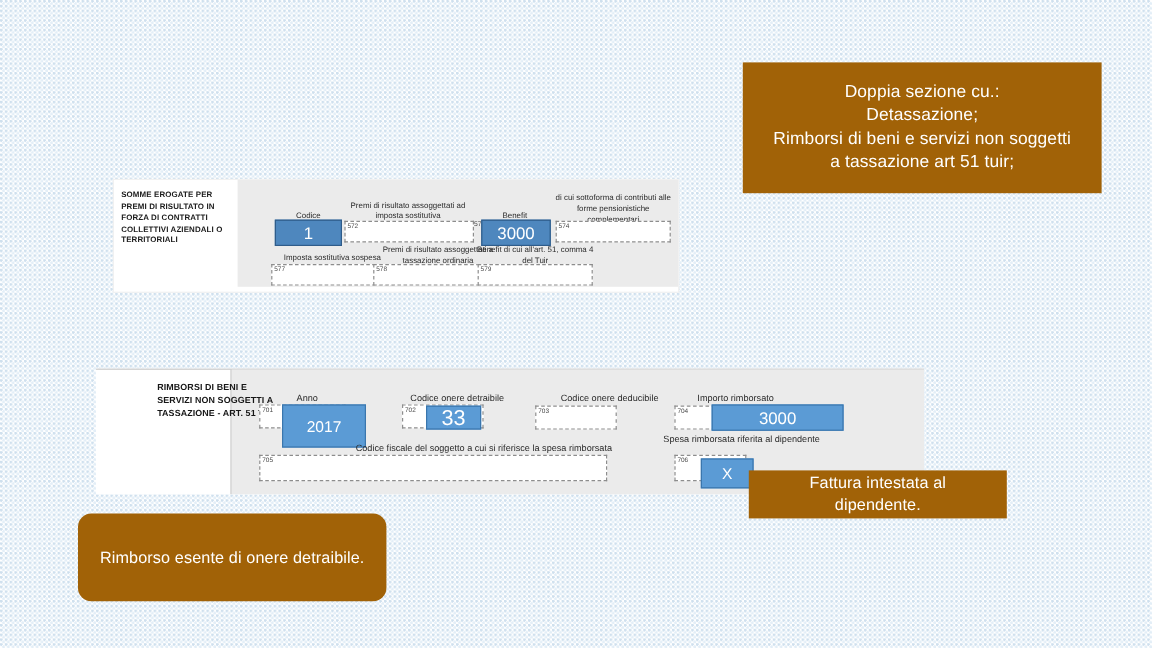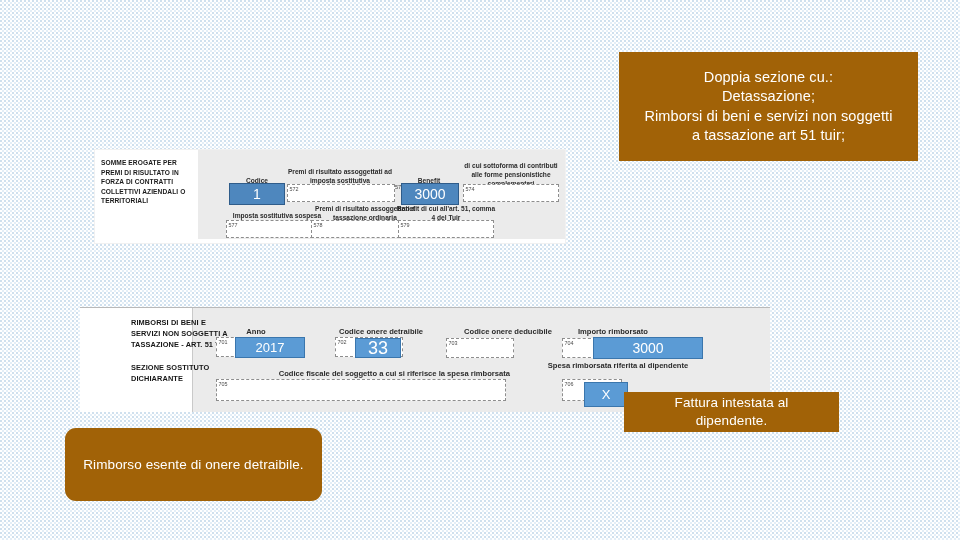--- a/index.html
+++ b/index.html
@@ -60,21 +60,21 @@
   #form-bottom .sidelabel{
     position:absolute;left:7px;width:104px;
     font-size:7.4px;font-weight:bold;color:#161616;line-height:1.5;letter-spacing:.1px;margin-left:44px;
   }
   #form-bottom .sl1{top:10px;}
   #form-bottom .sl2{top:55px;}
 
   
   .fld-label{
     position:absolute;text-align:center;color:#2b2b2b;
-    font-size:6.6px;line-height:1.35;white-space:nowrap;font-weight:bold;
+    font-size:6.6px;line-height:1.35;white-space:nowrap;
   }
   .fld-label.wrap{white-space:normal;}
   .box-empty{
     position:absolute;box-sizing:border-box;
     border:1px dashed #8d8d8d;background:#ffffff;
   }
   .box-empty .num{
     position:absolute;left:1.5px;top:0.5px;font-size:5.4px;color:#4a4a4a;
   }
   .box-filled{
@@ -144,30 +144,26 @@
 <div id="form-bottom">
   <div class="topline"></div>
   <div class="greyarea"></div>
   <div class="vline"></div>
 
   <div class="sidelabel sl1">
     <span class="ln">RIMBORSI DI BENI</span>
     <span class="ln">E SERVIZI NON SOGGETTI</span>
     <span class="ln">A TASSAZIONE - ART. 51 TUIR</span>
   </div>
-  <div class="sidelabel sl2">
-    <span class="ln">SEZIONE SOSTITUTO</span>
-    <span class="ln">DICHIARANTE</span>
-  </div>
 
   <div class="fld-label" style="left:140px;top:20px;width:72px;font-size:7.6px;">Anno</div>
   <div class="box-empty" style="left:136px;top:30px;width:72px;height:20px;">
     <span class="num">701</span>
   </div>
-  <div class="box-filled lt" style="left:155px;top:30px;width:70px;height:21px;font-size:13px;">2017</div>
+  <div class="box-filled lt" style="left:155px;top:30px;width:70px;height:36px;font-size:13px;">2017</div>
 
   <div class="fld-label" style="left:245px;top:20px;width:112px;font-size:7.6px;">Codice onere detraibile</div>
   <div class="box-empty" style="left:255px;top:30px;width:68px;height:20px;">
     <span class="num">702</span>
   </div>
   <div class="box-filled lt" style="left:275px;top:31px;width:46px;height:20px;font-size:18px;">33</div>
 
   <div class="fld-label" style="left:372px;top:20px;width:112px;font-size:7.6px;">Codice onere deducibile</div>
   <div class="box-empty" style="left:366px;top:31px;width:68px;height:20px;">
     <span class="num">703</span>

